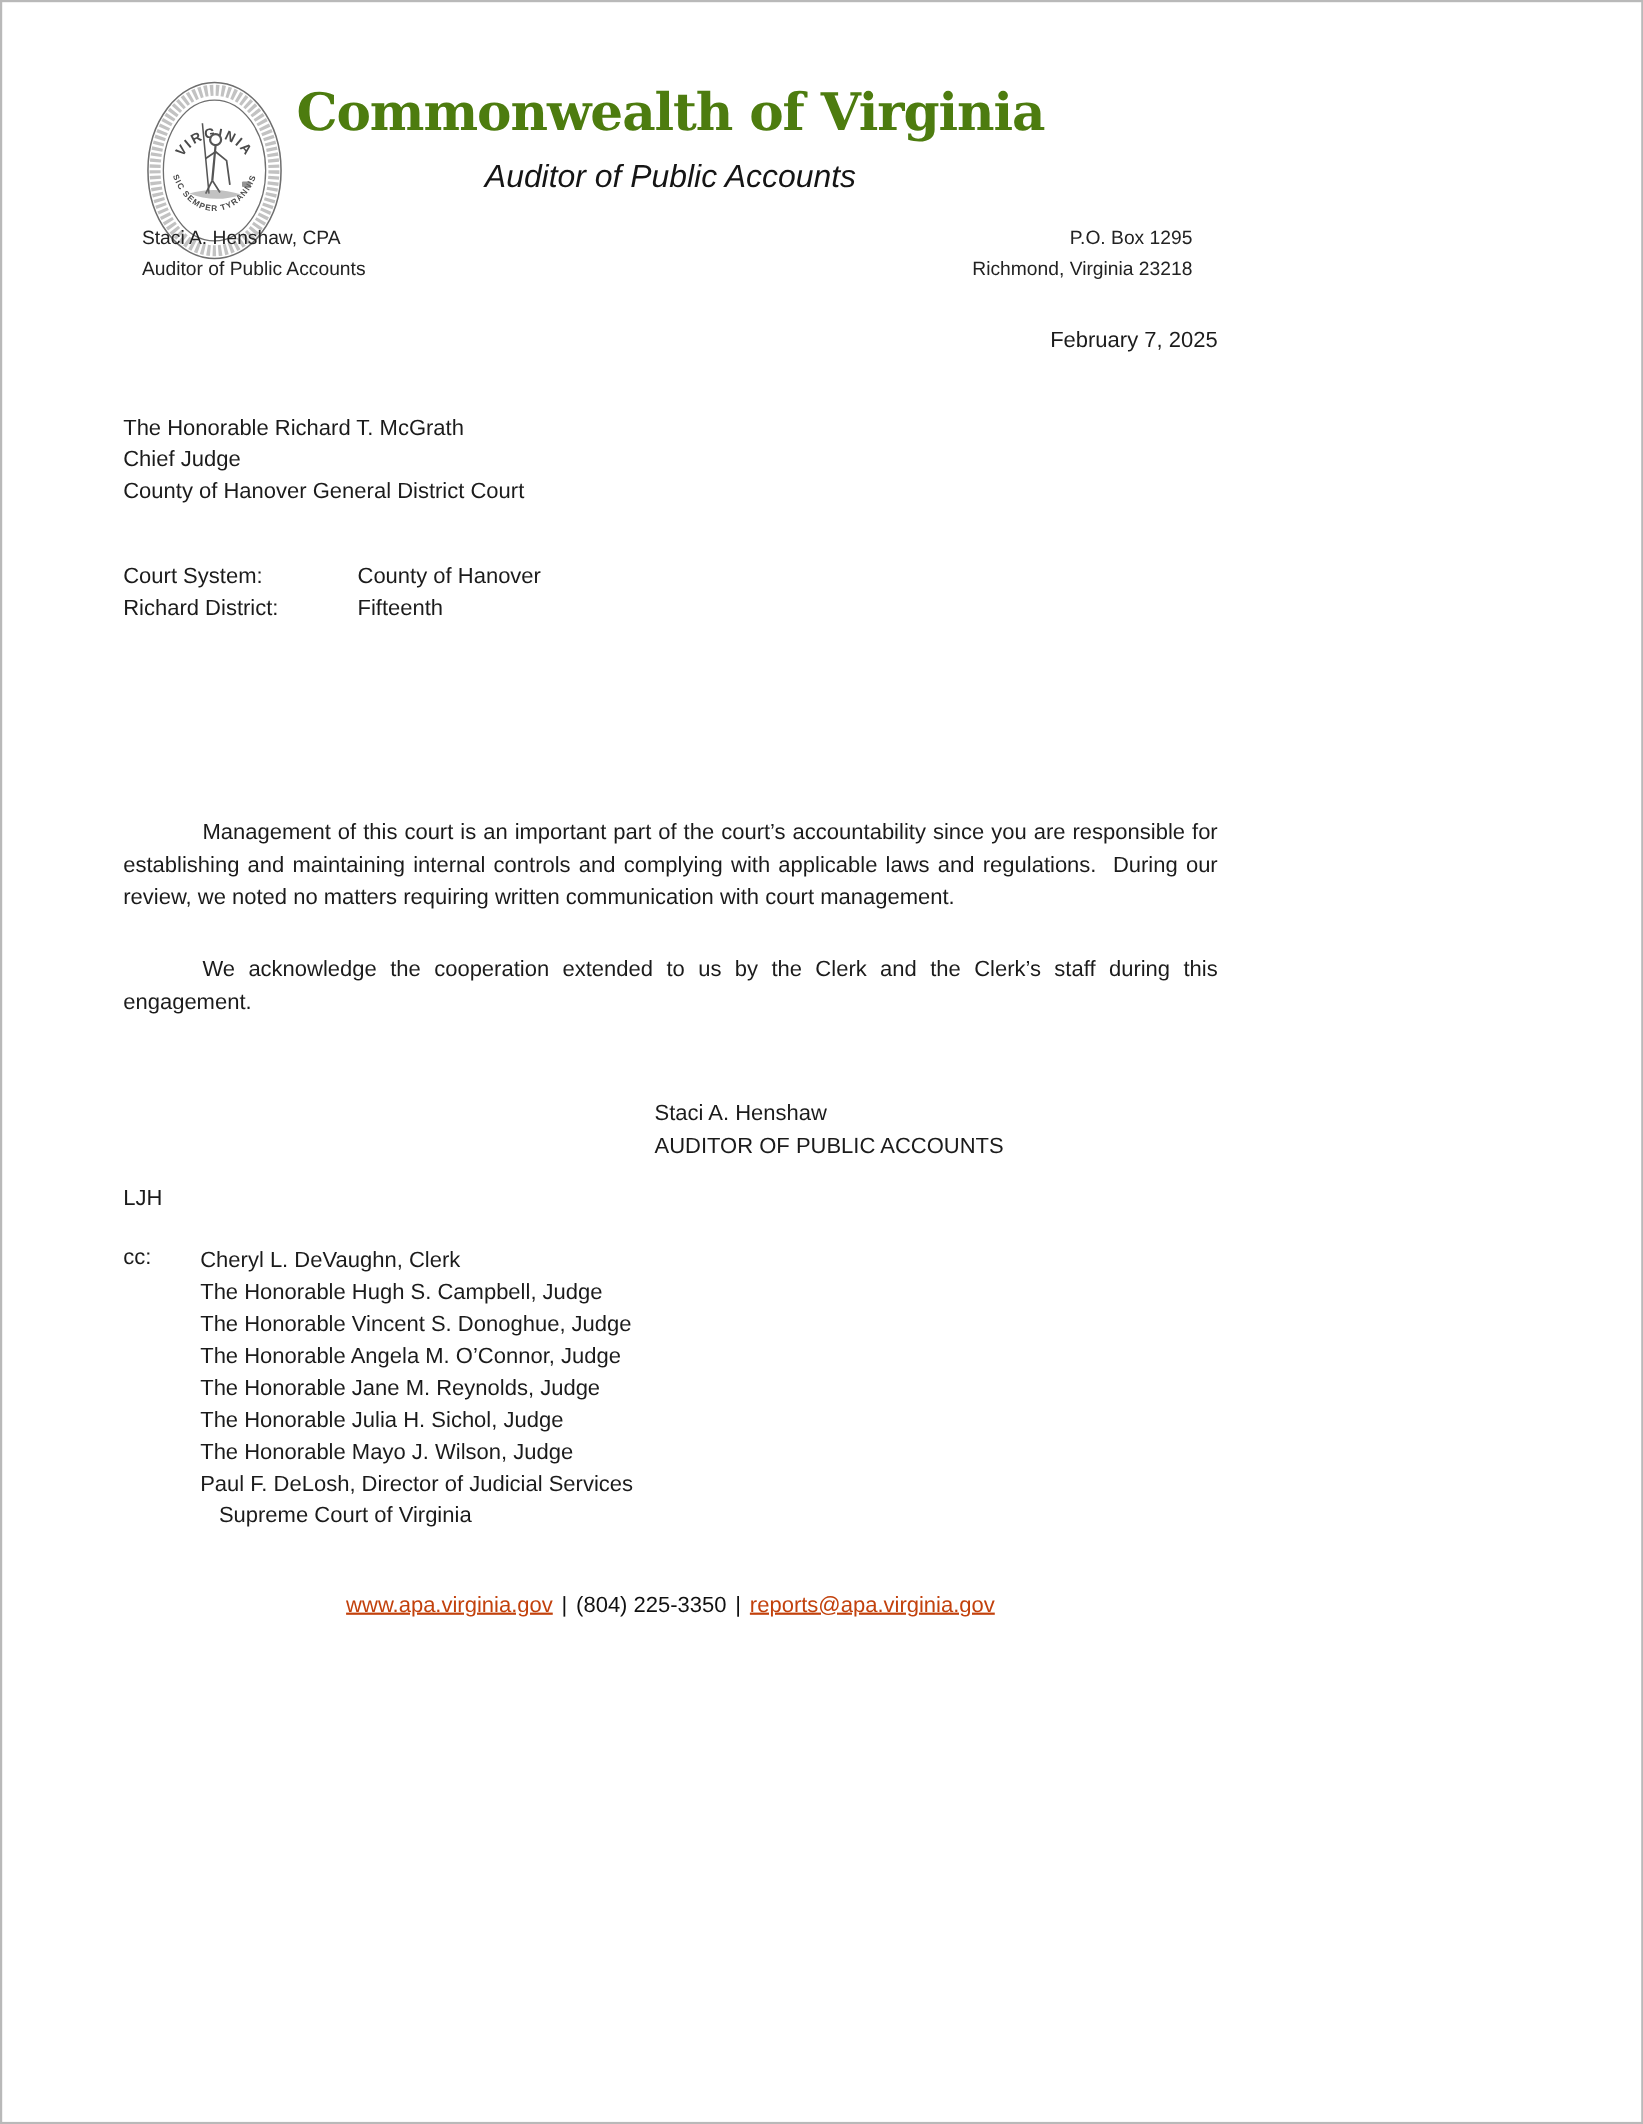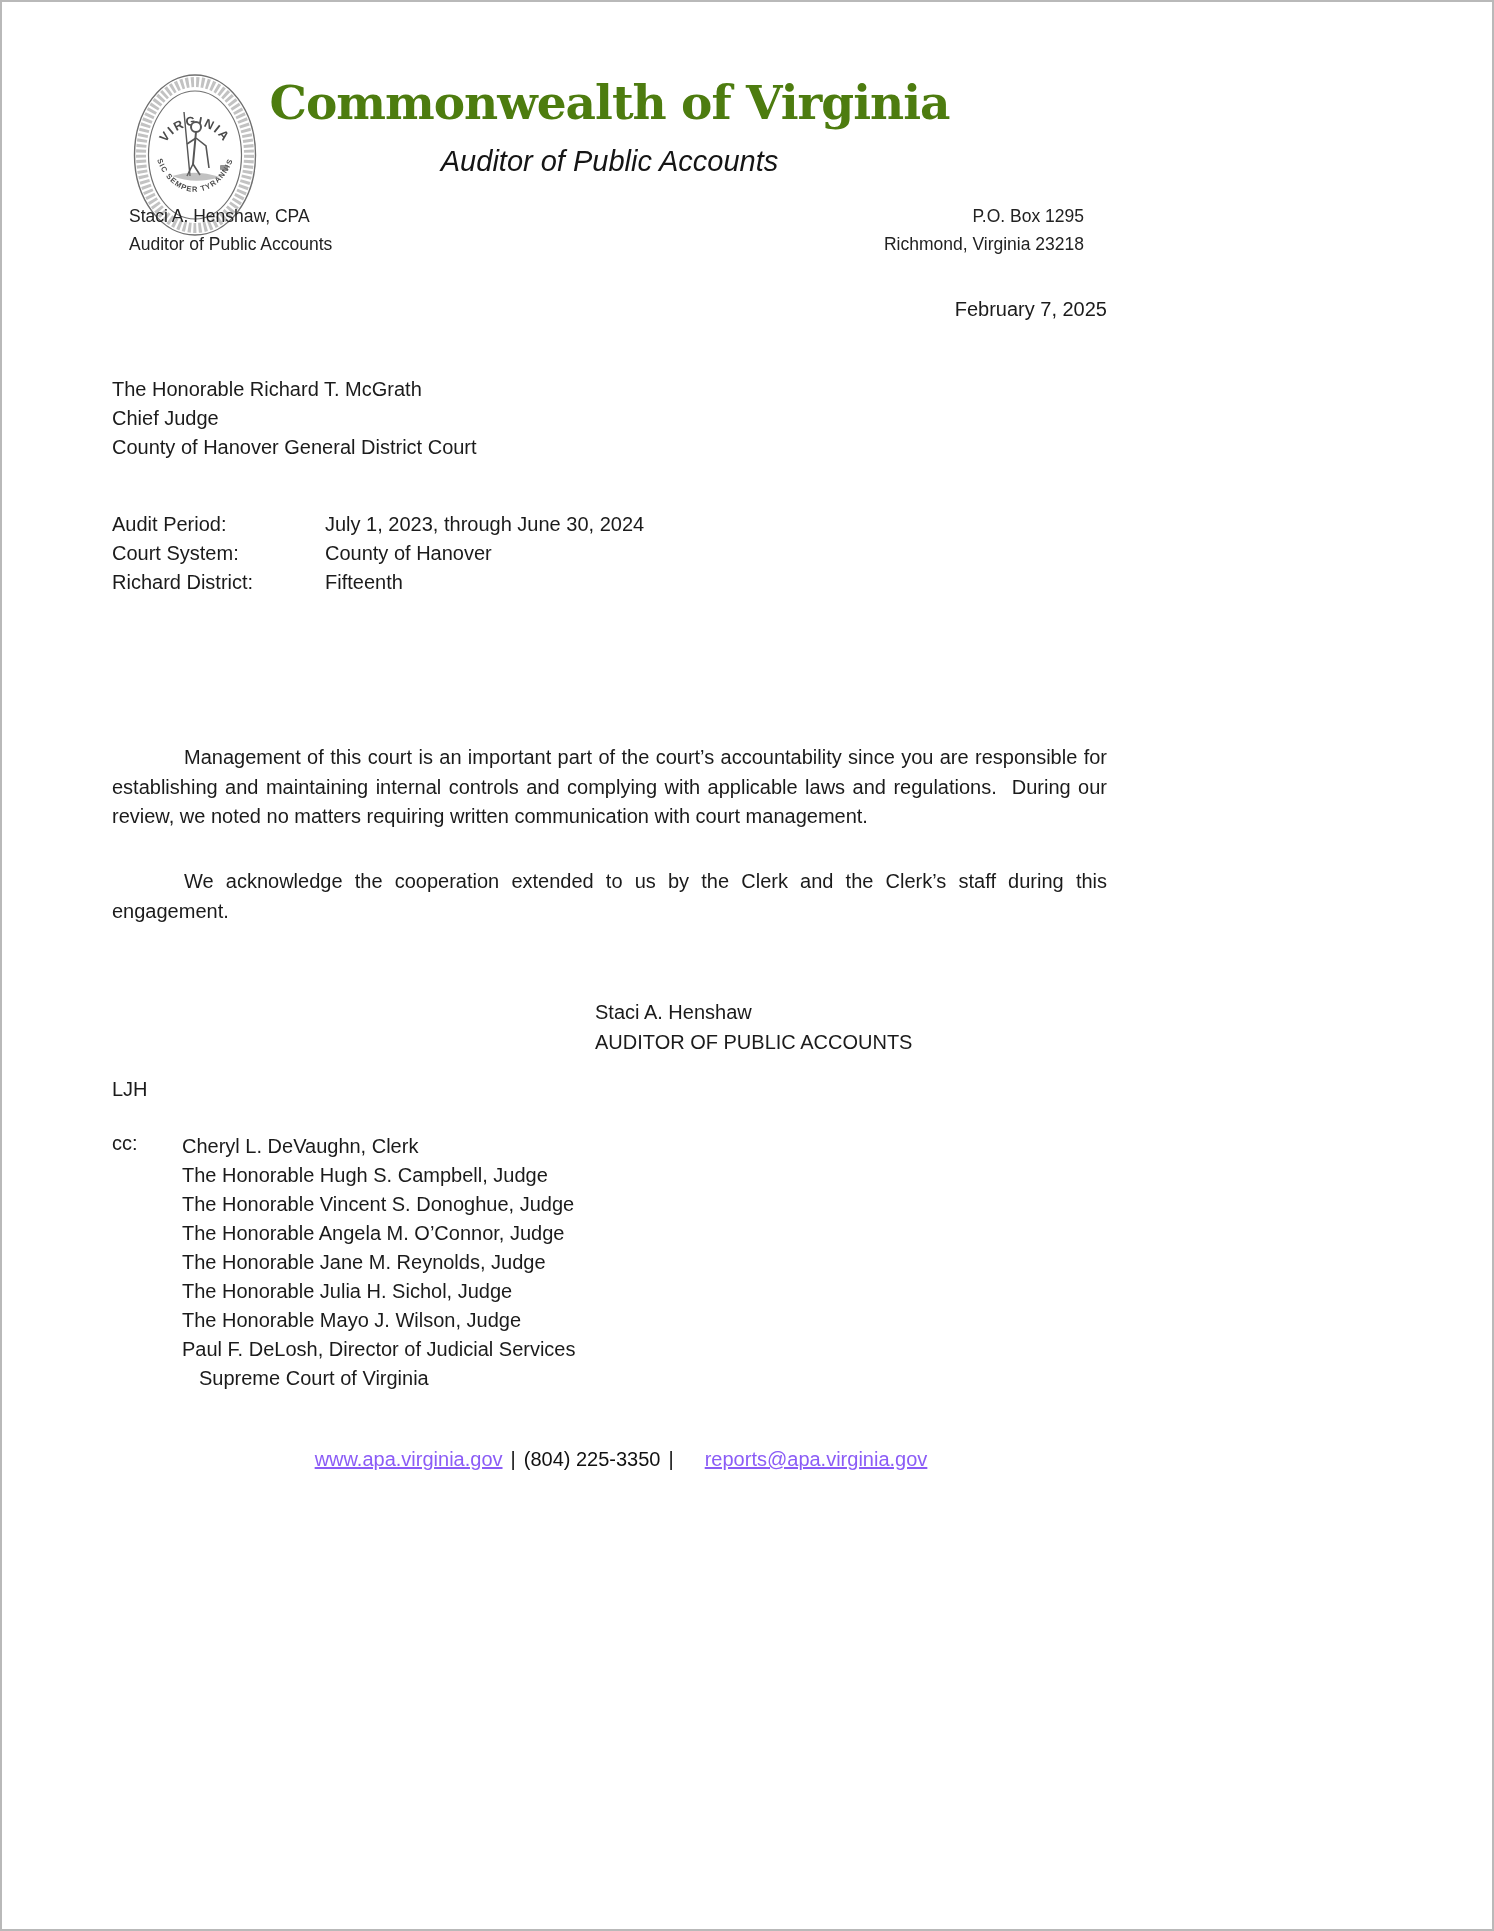--- a/index.html
+++ b/index.html
@@ -55,21 +55,21 @@
   .signature{position:absolute;left:593px;top:995px;font-size:20px;line-height:30px;}
   .initials{position:absolute;left:110px;top:1076px;font-size:20px;}
   .cc-label{position:absolute;left:110px;top:1130px;font-size:20px;}
   .cc-list{position:absolute;left:180px;top:1130px;font-size:20px;line-height:29px;}
   .cc-item.indented{padding-left:17px;}
   
   .footer{
     position:absolute;left:110px;top:1446px;width:995px;
     text-align:center;font-size:20px;color:#111;
   }
-  .footer a{color:#8b5cf6;text-decoration:underline;cursor:pointer;margin-left:23px;}
+  .footer a{color:#c2410c;text-decoration:underline;cursor:pointer;}
   .footer .sep{padding:0 8px;color:#111;}
   
   .seal text{fill:#4a4a4a;font-family:"Liberation Sans",sans-serif;font-weight:bold;}
 </style>
 </head>
 <body>
 
 <div class="page">
 
   <svg class="seal" viewBox="0 0 126 166" aria-hidden="true">
@@ -115,24 +115,20 @@
   <div class="date-line">February 7, 2025</div>
 
   <div class="recipient">
     <div>The Honorable Richard T. McGrath</div>
     <div>Chief Judge</div>
     <div>County of Hanover General District Court</div>
   </div>
 
   <div class="meta">
     <div class="meta-row">
-      <span class="meta-label">Audit Period:</span>
-      <span>July 1, 2023, through June 30, 2024</span>
-    </div>
-    <div class="meta-row">
       <span class="meta-label">Court System:</span>
       <span>County of Hanover</span>
     </div>
     <div class="meta-row">
       <span class="meta-label">Richard District:</span>
       <span>Fifteenth</span>
     </div>
   </div>
 
   <p class="paragraph p2">Management of this court is an important part of the court’s accountability since you are responsible for establishing and maintaining internal controls and complying with applicable laws and regulations.  During our review, we noted no matters requiring written communication with court management.</p>

